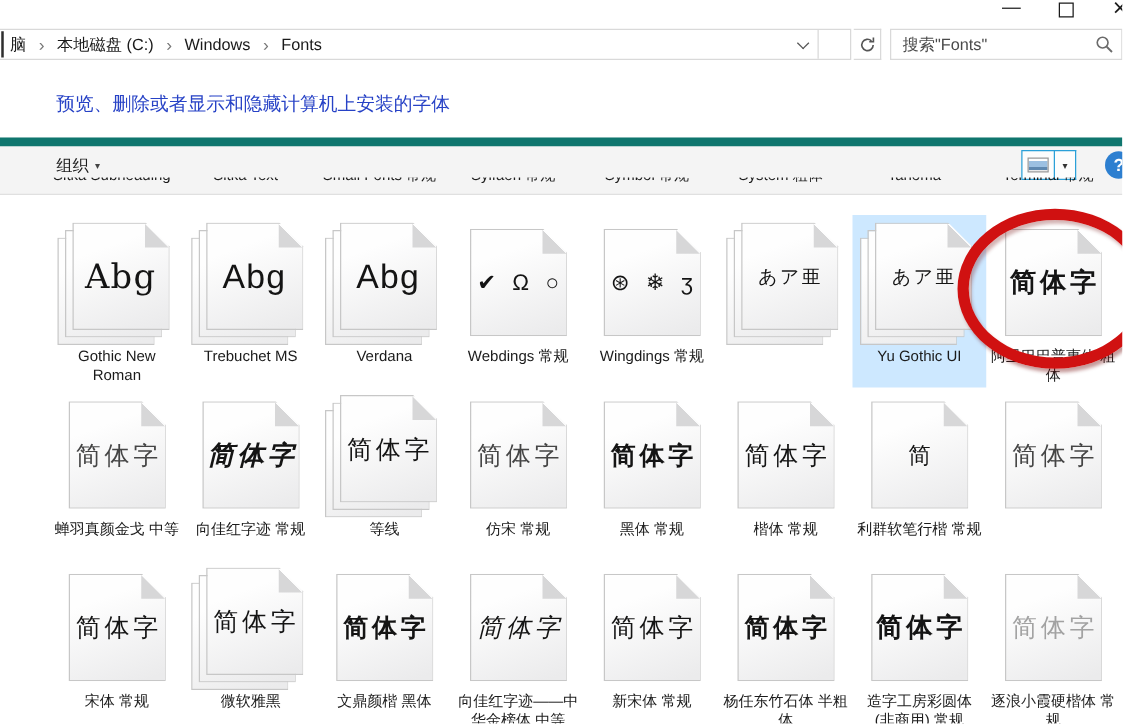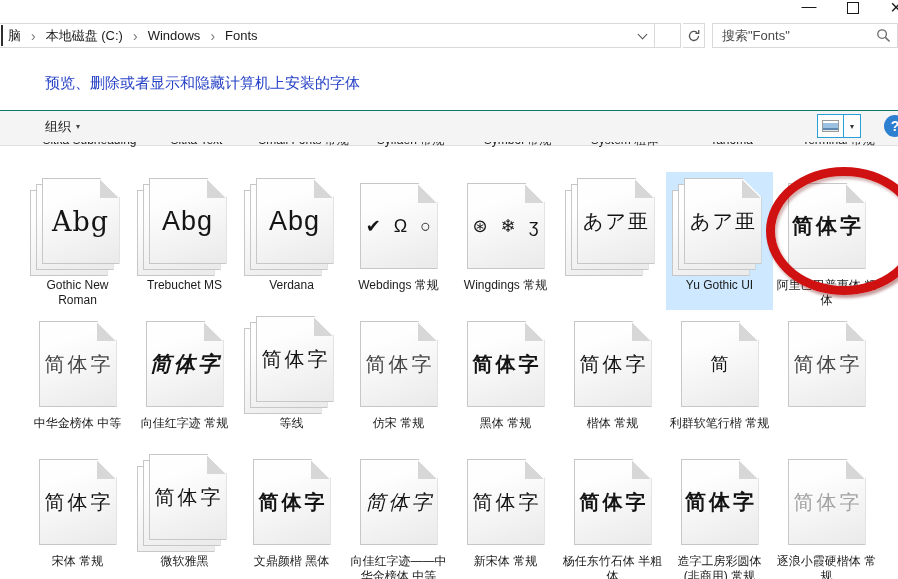--- a/index.html
+++ b/index.html
@@ -32,61 +32,61 @@
   .searchbox { position:absolute; top:23px; left:712px; width:186px; height:25px; border:1px solid #d9d9d9; background:#fff; }
   .searchbox input { position:absolute; inset:0; border:none; outline:none; padding:0 26px 0 9px;
     font-family:inherit; font-size:13px; color:#222; background:transparent; }
   .searchbox input::placeholder { color:#4a4a4a; opacity:1; }
   .search-icon { position:absolute; right:6px; top:4px; }
 
   
   .info-link { position:absolute; top:74px; left:45px; font-size:15px; color:#2742c6; cursor:pointer; }
 
   
-  .toolbar { position:absolute; top:110px; left:0; right:0; height:36px; background:#f4f4f4;
-    border-top:1px solid #0f766e; border-bottom:1px solid #e0e0e0; }
+  .toolbar { position:absolute; top:110px; left:0; right:0; height:46px; background:#f4f4f4;
+    border-top:7px solid #0f766e; border-bottom:1px solid #e0e0e0; }
   .organize { position:absolute; left:45px; top:7px; font-size:13px; color:#1c1c1c; cursor:default; }
   .organize .drop-arrow { font-size:8px; color:#444; margin-left:5px; vertical-align:2px; }
   .view-group { position:absolute; left:817px; top:3px; display:flex; height:24px; }
   .view-btn { width:27px; height:24px; border:1px solid #2ba0d8; background:#fdfdfd;
     display:flex; align-items:center; justify-content:center; }
   .view-drop { width:17px; height:24px; border:1px solid #2ba0d8; border-left:none; background:#fdfdfd;
     display:flex; align-items:center; justify-content:center; font-size:8px; color:#333; }
   .thumb-icon { width:17px; height:12px; border:1px solid #9a9a9a;
     background:linear-gradient(#fefefe 0 2px,#9cc0e2 2px 7px,#5f88b0 7px 9px,#e9e9e9 9px); }
   .help-btn { position:absolute; left:884px; top:4px; width:22px; height:22px; border-radius:50%;
     background:#2d7fd0; color:#fff; font-weight:bold; font-size:14px; text-align:center; line-height:22px; }
 
   
   .content { position:absolute; top:142px; left:0; right:0; bottom:0; overflow:hidden; }
   .partial-row { display:flex; margin-left:36px; height:26px; overflow:hidden; }
   .pcell { width:107px; text-align:center; font-size:12px; line-height:15px; color:#1b1b1b; margin-top:-9px; padding:0 3px; }
 
-  .grid-row { display:flex; margin-left:24px; }
+  .grid-row { display:flex; margin-left:40px; }
   .row-1 { margin-top:4px; }
   .cell { width:107px; padding:6px 0 2px; text-align:center; cursor:default; }
   .cell.selected { background:#cde8ff; }
 
   .tile { position:relative; width:96px; height:96px; margin:0 auto; }
   .page { position:absolute; width:78px; height:86px;
     background:linear-gradient(160deg,#fefefe 25%,#ebebec 95%);
     border:1px solid #c7c7c7;
     clip-path:polygon(0 0,59px 0,78px 19px,78px 86px,0 86px); }
   .fold { position:absolute; top:0; right:0; width:19px; height:19px;
     background:linear-gradient(to top right,#d7d7d8 49%,transparent 50%); }
   .single .p1 { left:9px; top:5px; }
   .stacked .p3 { left:0; top:12px; }
   .stacked .p2 { left:6px; top:6px; }
   .stacked .p1 { left:12px; top:0; }
 
   .glyph { position:absolute; inset:0; display:flex; align-items:center; justify-content:center; color:#141414; }
   .g-abg { font-size:27px; letter-spacing:1px; }
   .g-serif { font-family:"DejaVu Serif","Liberation Serif",serif; }
   .g-sym { font-size:18px; letter-spacing:4px; padding-left:4px; }
-  .g-jp { font-size:20px; letter-spacing:2px; padding-left:2px; }
+  .g-jp { font-size:15px; letter-spacing:2px; padding-left:2px; }
   .g-cjk { font-size:20px; letter-spacing:3px; padding-left:3px; }
   .g-bold { font-weight:bold; }
   .g-heavy { font-weight:bold; font-size:21px; }
   .g-thin { font-weight:300; color:#454545; }
   .g-gray { color:#a2a2a2; }
   .g-script { font-style:italic; }
 
   .tile-label { margin-top:4px; font-size:12px; line-height:15px; color:#1b1b1b; min-height:30px; padding:0 3px; }
 
   
@@ -271,21 +271,21 @@
     </div>
 
     <div class="grid-row">
       <div class="cell">
         <div class="tile single">
             <div class="page p1">
               <span class="fold"></span>
               <span class="glyph g-cjk g-thin">简体字</span>
             </div>
           </div>
-        <div class="tile-label">中华金榜体 中等</div>
+        <div class="tile-label">蝉羽真颜金戈 中等</div>
       </div>
       <div class="cell">
         <div class="tile single">
             <div class="page p1">
               <span class="fold"></span>
               <span class="glyph g-cjk g-heavy g-script">简体字</span>
             </div>
           </div>
         <div class="tile-label">向佳红字迹 常规</div>
       </div>

